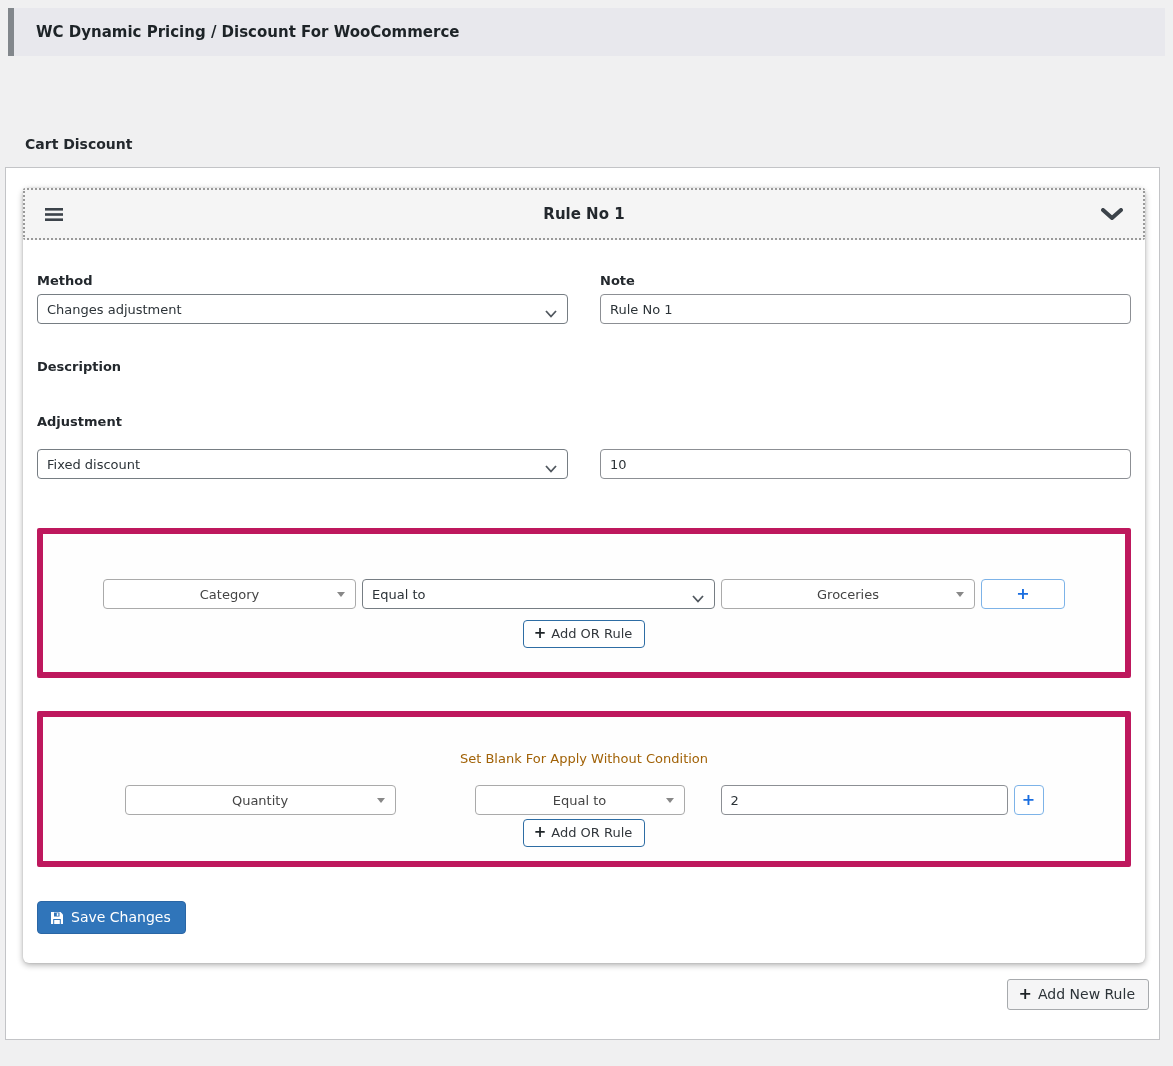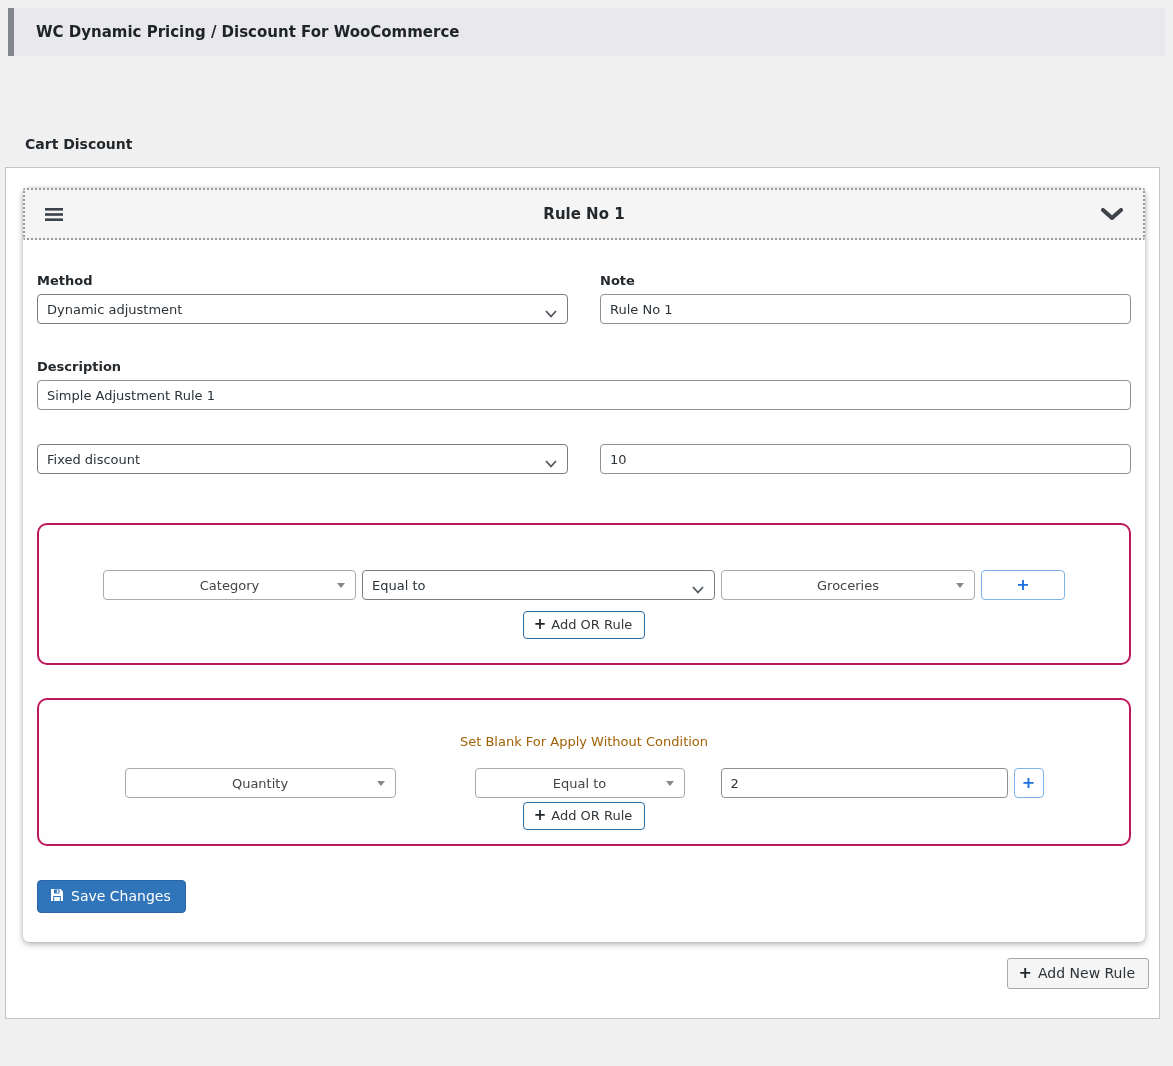--- a/index.html
+++ b/index.html
@@ -122,23 +122,23 @@
   .s2select .tri {
     position: absolute; right: 10px; top: 12px;
     width: 0; height: 0;
     border-left: 4px solid transparent;
     border-right: 4px solid transparent;
     border-top: 5px solid #888;
   }
 
   
   .cond-box {
-    border: 2px solid #be185d;
+    border: 6px solid #be185d;
     background: #fefefe;
-    border-radius: 10px;
+    border-radius: 2px;
   }
   .cond-box.first { margin-top: 49px; padding: 45px 0 24px 0; }
   .cond-box.second { margin-top: 33px; padding: 34px 0 14px 0; }
   .cond-hint { text-align: center; font-size: 13px; color: #a16207; }
   .cond-row { display: flex; justify-content: center; align-items: center; }
   .cond-row.qrow { margin-top: 19px; }
 
   .btn-plus {
     height: 30px;
     border: 1px solid #7db3e8; border-radius: 4px;
@@ -157,21 +157,21 @@
     padding: 5px 12px 6px 10px;
     font-size: 13px; color: #32373c;
     cursor: pointer;
   }
   .btn-addor.qor { margin-top: 4px; }
   .btn-addor .plus { font-weight: bold; font-size: 15px; color: #1d2327; line-height: 1; }
 
   
   .btn-save {
     margin: 34px 0 0 14px;
-    display: inline-flex; align-items: flex-start; gap: 7px;
+    display: inline-flex; align-items: flex-end; gap: 7px;
     background: #3075ba;
     border: 1px solid #2a66a5; border-radius: 4px;
     padding: 7px 14px 8px 12px;
     font-size: 14px; color: #fff;
     cursor: pointer;
   }
 
   .panel-footer { display: flex; justify-content: flex-end; margin: 16px 10px 0 0; }
   .btn-addnew {
     display: inline-flex; align-items: center; gap: 6px;
@@ -230,42 +230,42 @@
         </span>
       </div>
     </div>
 
     <div class="rule-body">
 
       <div class="field-row">
         <div class="field">
           <span class="field-label">Method</span>
           <div class="nselect">
-            <span>Dynamic adjustment</span>
+            <span>Changes adjustment</span>
             <span class="arrow">
               <svg width="12" height="8" viewBox="0 0 12 8" fill="none">
                 <polyline points="1,1 6,6.5 11,1" stroke="#50575e" stroke-width="1.8"></polyline>
               </svg>
             </span>
           </div>
         </div>
         <div class="field">
           <span class="field-label">Note</span>
           <input class="text-input" value="Rule No 1" style="">
         </div>
       </div>
 
       <div class="field-row" style="margin-top:35px;">
         <div class="field">
           <span class="field-label">Description</span>
-          <input class="text-input" value="Simple Adjustment Rule 1" style="">
         </div>
       </div>
 
       <div style="margin-top:34px;">
+        <span class="field-label spaced">Adjustment</span>
         <div class="field-row" style="margin-top:0;">
           <div class="field">
             <div class="nselect">
               <span>Fixed discount</span>
               <span class="arrow">
                 <svg width="12" height="8" viewBox="0 0 12 8" fill="none">
                   <polyline points="1,1 6,6.5 11,1" stroke="#50575e" stroke-width="1.8"></polyline>
                 </svg>
               </span>
             </div>

